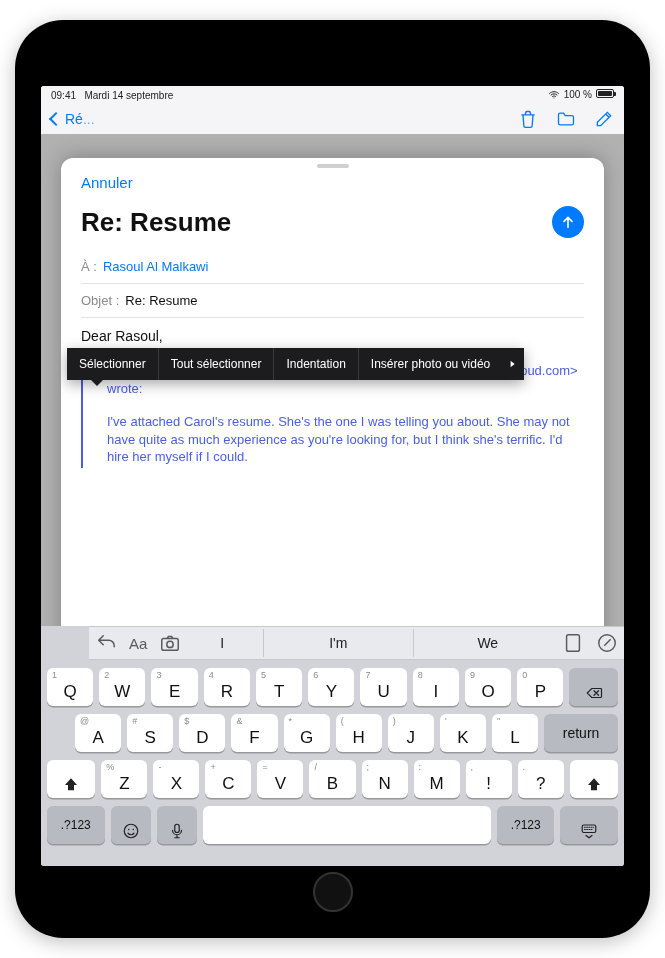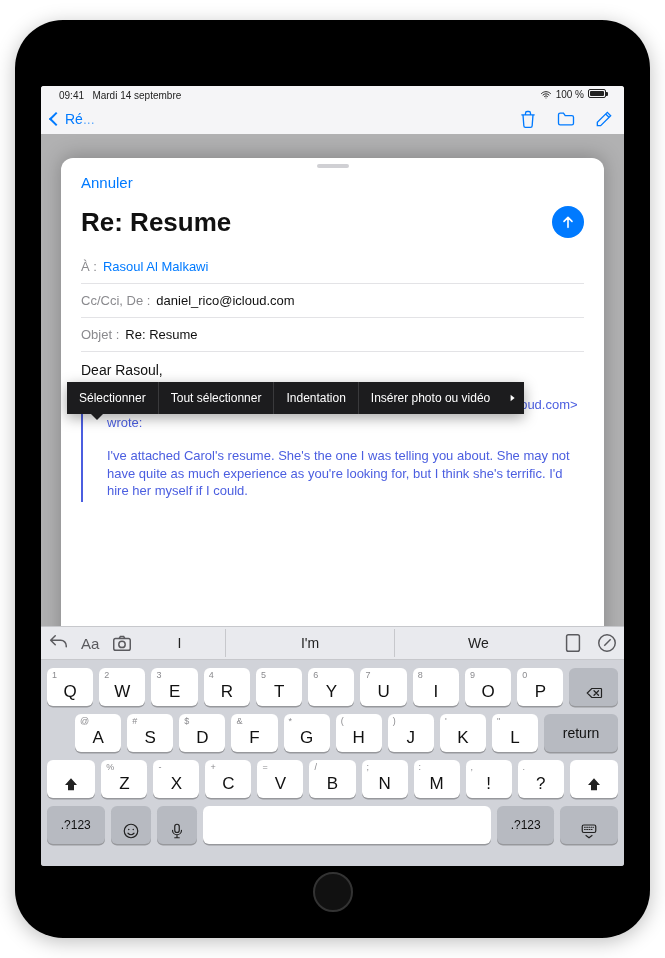--- a/index.html
+++ b/index.html
@@ -16,21 +16,21 @@
   .ipad-inner { width:100%; height:100%; background:#000; border-radius:38px; padding:52px 12px 58px 12px; position:relative; }
   .home-button {
     position:absolute; bottom:12px; left:50%; transform:translateX(-50%);
     width:40px; height:40px; border-radius:50%; border:2px solid #333; background:#111;
   }
   .screen {
     width:100%; height:100%; background:#f5f5f7; position:relative; overflow:hidden; border-radius:3px;
   }
   .status-bar {
     height:18px; display:flex; align-items:center; justify-content:space-between;
-    padding:0 18px; font-size:10px; color:#222; background:#f5f5f7;
+    padding:0 10px; font-size:10px; color:#222; background:#f5f5f7;
   }
   .status-right { display:flex; align-items:flex-start; gap:4px; }
   .wifi { width:12px; height:12px; }
   .battery { width:18px; height:9px; border:1px solid #222; border-radius:2px; position:relative; }
   .battery::after { content:''; position:absolute; right:-3px; top:2px; width:2px; height:4px; background:#222; border-radius:0 1px 1px 0;}
   .battery-fill { position:absolute; left:1px; top:1px; bottom:1px; width:14px; background:#222; border-radius:1px;}
   .bg-toolbar {
     height:30px; display:flex; align-items:center; justify-content:space-between; padding:0 10px;
     background:#f5f5f7;
   }
@@ -90,21 +90,21 @@
   .quote .attrib { margin-bottom:16px; }
   
   .keyboard {
     position:absolute; left:0; right:0; bottom:0;
     background:#d1d3d9;
     height:240px;
     display:flex; flex-direction:column;
   }
   .kb-top {
     height:34px; display:flex; align-items:center; padding:0 6px;
-    background:#e9eaee; border-top:1px solid #c7c8cc; border-bottom:1px solid #c7c8cc;
+    background:#e9eaee; border-top:1px solid #c7c8cc; border-bottom:1px solid #c7c8cc;margin-left:48px;
   }
   .kb-top-left, .kb-top-right { display:flex; align-items:center; gap:12px; color:#5a5a5e; }
   .kb-top-mid { flex:1; display:flex; }
   .sugg { flex:1; text-align:center; font-size:14px; color:#222; padding:6px 0; position:relative; }
   .sugg:nth-child(1) { flex:0.55; }
   .sugg + .sugg { border-left:1px solid #c7c8cc; }
   .kb-top-ico { width:22px; height:22px; stroke:#5a5a5e; fill:none; stroke-width:1.6; }
   .Aa { font-size:15px; color:#5a5a5e; font-weight:500; }
   .kb-rows { flex:1; display:flex; flex-direction:column; gap:8px; padding:8px 6px 6px 6px; }
   .kb-row { display:flex; gap:6px; justify-content:center; }
@@ -184,24 +184,20 @@
                     <path d="M12 20V5M6 11l6-6 6 6" stroke-linecap="round" stroke-linejoin="round"></path>
                   </svg>
               </div>
             </div>
 
             <div class="field-row">
               <span class="field-label">À :</span>
               <span class="field-value link">Rasoul Al Malkawi</span>
             </div>
             <div class="field-row">
-              <span class="field-label">Cc/Cci, De :</span>
-              <span class="field-value">daniel_rico@icloud.com</span>
-            </div>
-            <div class="field-row">
               <span class="field-label">Objet :</span>
               <span class="field-value">Re: Resume</span>
             </div>
 
             <div class="body-area">
               <div>Dear Rasoul,</div>
 
               <div class="context-menu">
                 <div class="ctx-item">Sélectionner</div>
                 <div class="ctx-item">Tout sélectionner</div>

